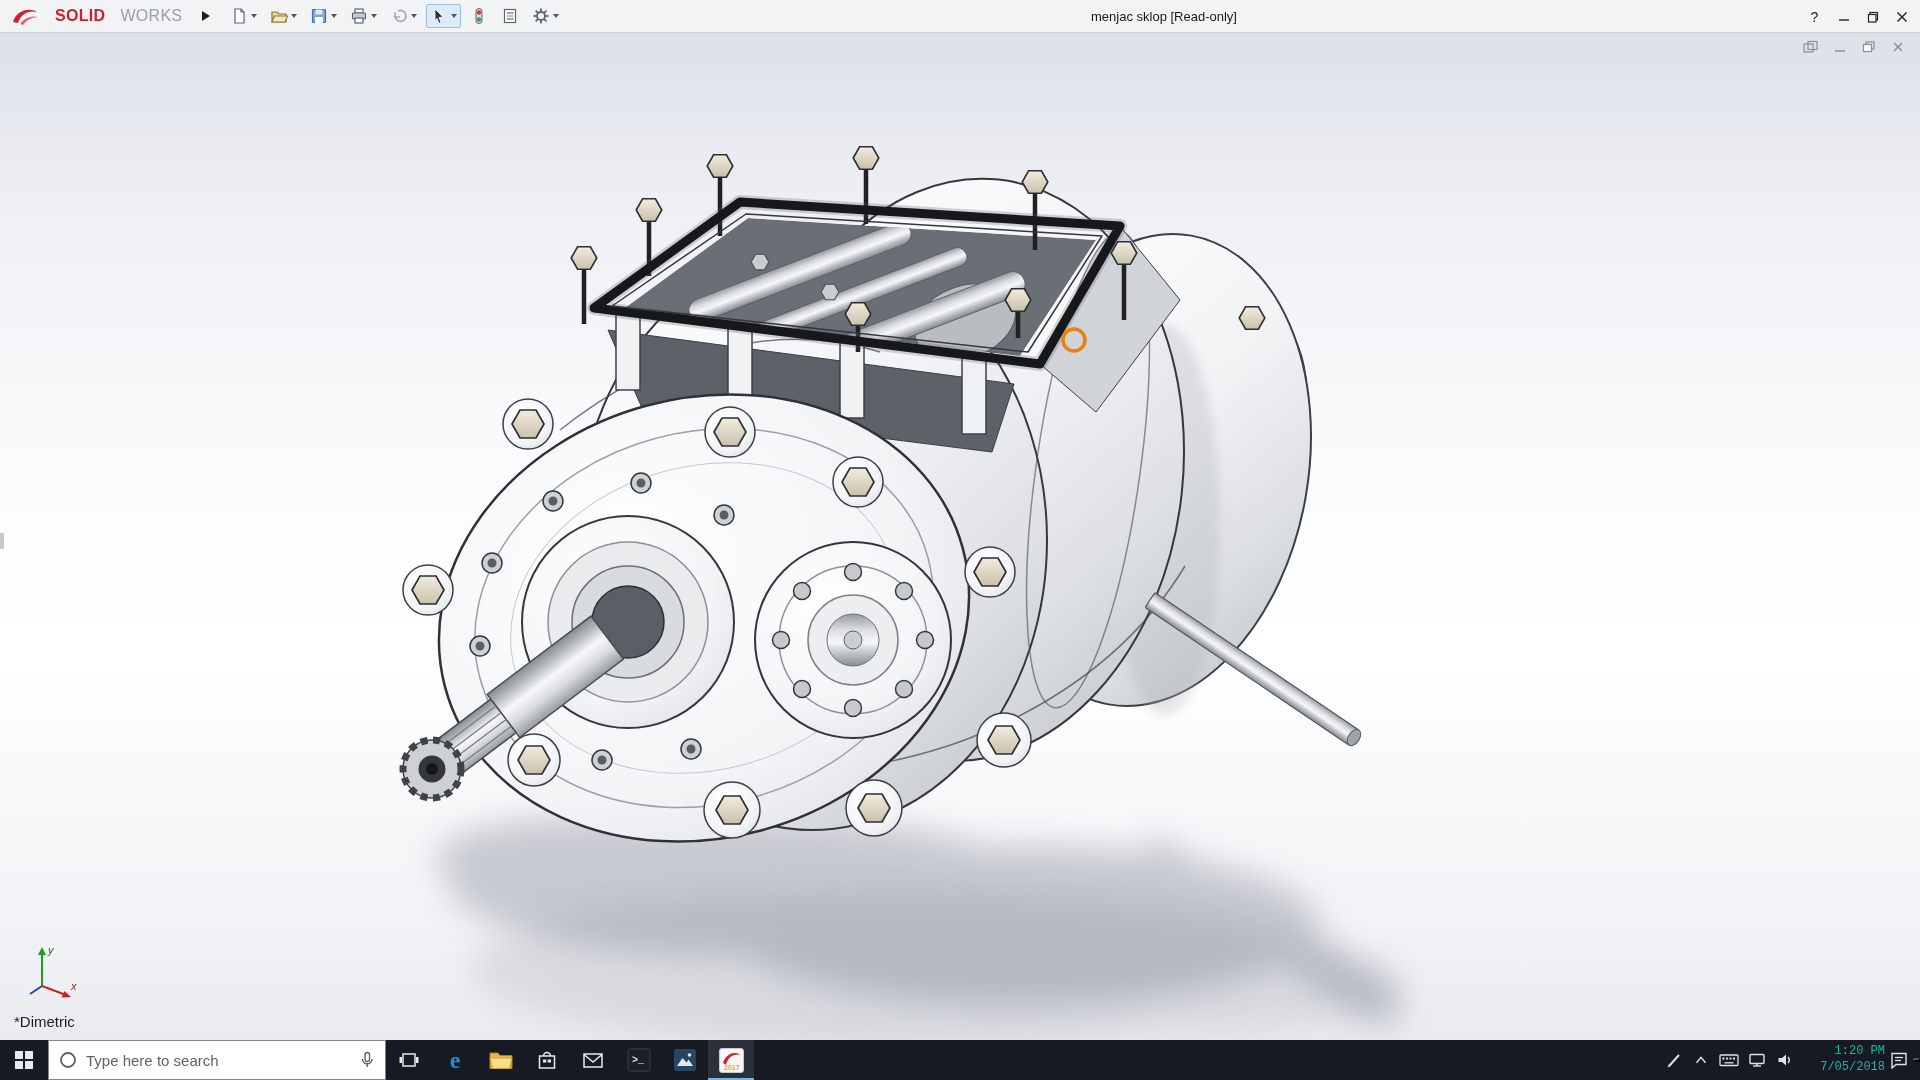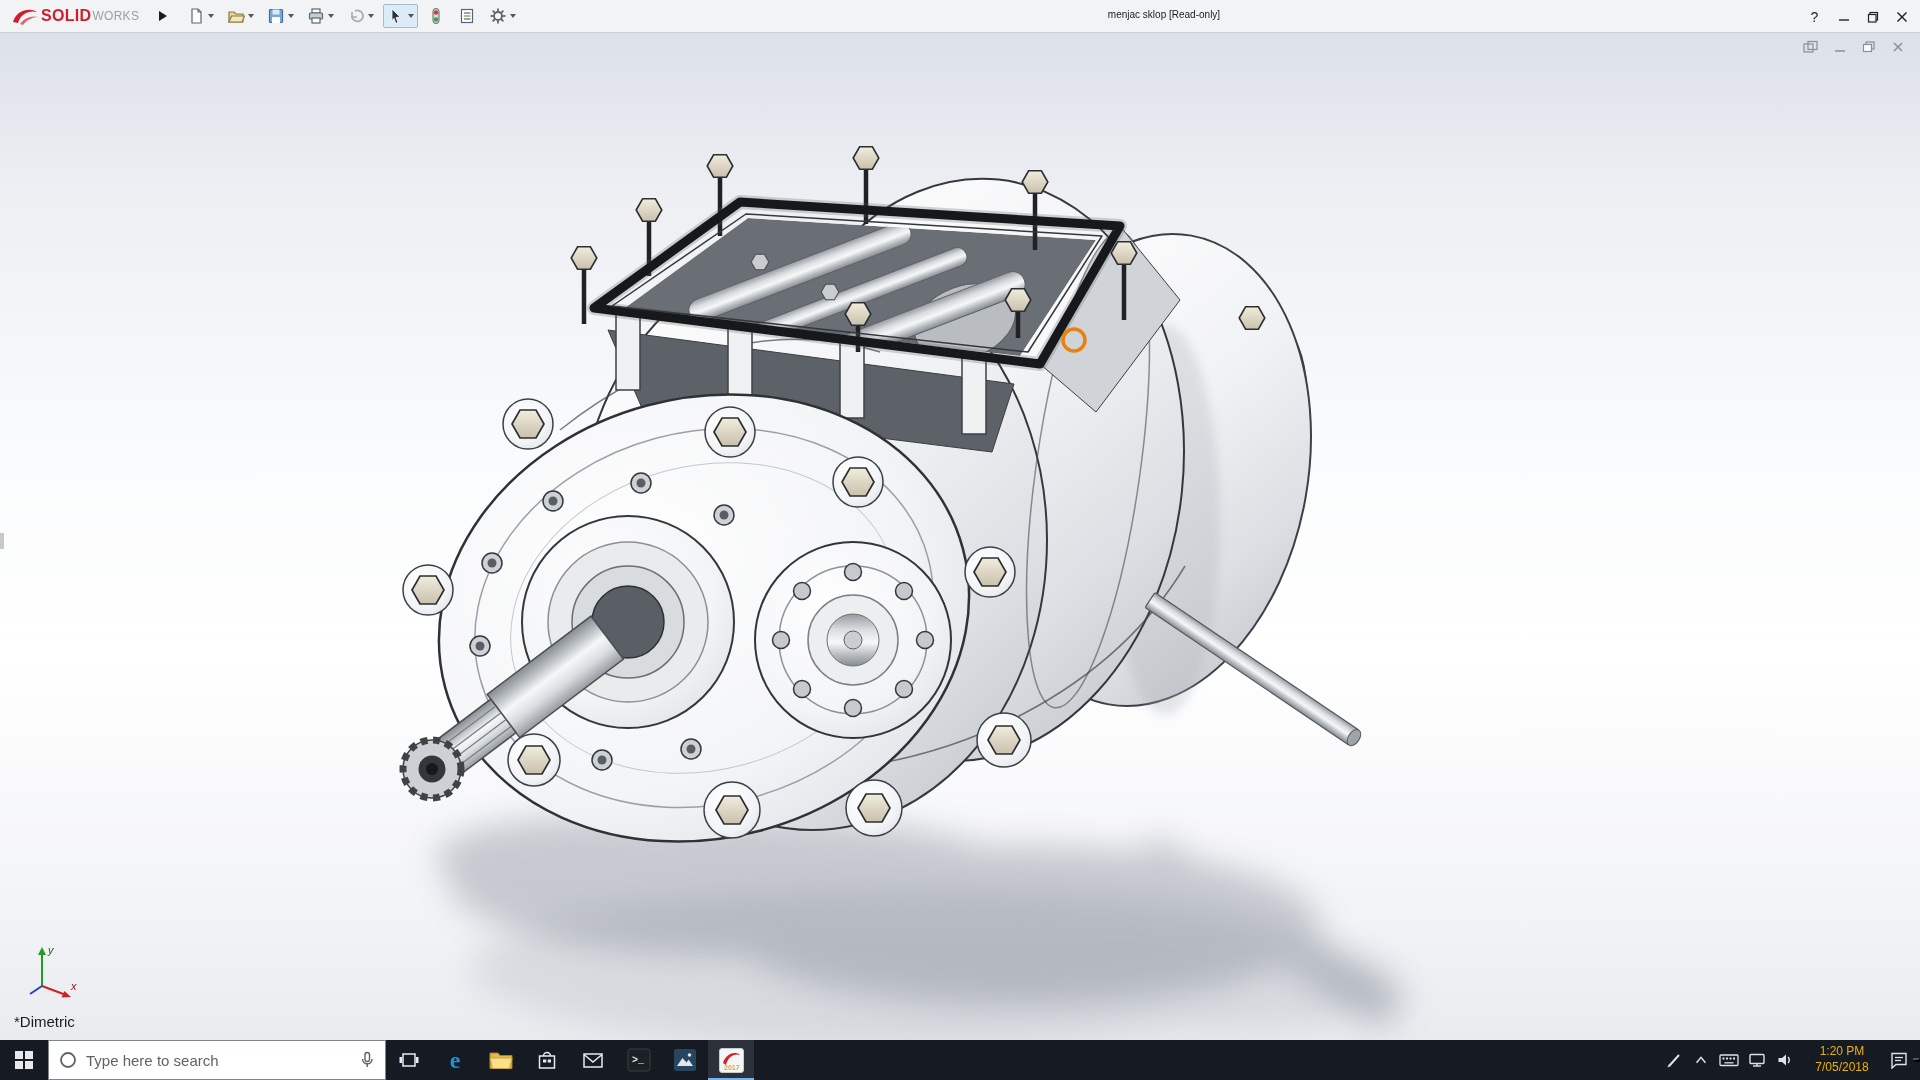--- a/index.html
+++ b/index.html
@@ -6,29 +6,29 @@
     --accent-red:#cf1f2f; --brand-gray:#9aa0a8; --titlebar-bg:#f2f3f4;
     --taskbar-bg:#151a23; --selection-orange:#e8820c; --search-bg:#ffffff;
     --edge-blue:#1e90d6; --active-underline:#75b6ea;
   }
   *{margin:0;padding:0;box-sizing:border-box}
   html,body{width:1920px;height:1080px;overflow:hidden;font-family:"Liberation Sans",sans-serif;background:#fff}
 
   
   .titlebar{position:absolute;top:0;left:0;right:0;height:33px;background:var(--titlebar-bg);
     border-bottom:1px solid #cfd1d4;display:flex;align-items:center;z-index:5}
-  .brand{display:flex;align-items:center;gap:1px;padding-left:10px}
+  .brand{display:flex;align-items:center;gap:15px;padding-left:10px}
   .brand .solid{font-weight:bold;color:var(--accent-red);font-size:16px;letter-spacing:.3px}
-  .brand .works{color:var(--brand-gray);font-size:12px;letter-spacing:.3px}
+  .brand .works{color:var(--brand-gray);font-size:16px;letter-spacing:.3px}
   .flyout{width:0;height:0;border-left:8px solid #1c1c1c;border-top:5px solid transparent;border-bottom:5px solid transparent;margin:0 16px 0 20px;cursor:pointer}
   .qat{display:flex;align-items:center;gap:5px}
   .qbtn{display:flex;align-items:center;gap:3px;border:1px solid transparent;background:transparent;padding:2px 3px;border-radius:2px;cursor:pointer}
   .qbtn.active{background:#dcebf8;border-color:#9dbcd8}
   .caret{width:0;height:0;border-top:4px solid #555;border-left:3.5px solid transparent;border-right:3.5px solid transparent}
-  .win-title{position:absolute;left:1164px;transform:translateX(-50%);font-size:10px;color:#1a1a1a;top:9px;white-space:nowrap}
+  .win-title{position:absolute;left:1164px;transform:translateX(-50%);font-size:13px;color:#1a1a1a;top:9px;white-space:nowrap}
   .win-controls{position:absolute;right:4px;top:0;height:33px;display:flex;align-items:center}
   .wbtn{width:29px;height:27px;display:flex;align-items:center;justify-content:center;color:#222;font-size:14px;cursor:pointer;background:transparent;border:none}
 
   
   .viewport{position:absolute;top:33px;left:0;right:0;bottom:40px;
     background:linear-gradient(180deg,#dce0e8 0%,#edeff3 16%,#fafbfc 42%,#ffffff 62%,#f2f3f6 88%,#e9ebef 100%)}
   .scene{position:absolute;inset:0;width:100%;height:100%}
   .doc-controls{position:absolute;top:6px;right:12px;display:flex;gap:9px;z-index:3}
   .dbtn{width:20px;height:16px;display:flex;align-items:center;justify-content:center;background:transparent;border:none;cursor:pointer}
   .view-label{position:absolute;left:14px;bottom:10px;font-size:15px;color:#1c1c1c}
@@ -38,21 +38,21 @@
   
   .taskbar{position:absolute;left:0;right:0;bottom:0;height:40px;background:var(--taskbar-bg);display:flex;align-items:stretch;z-index:6}
   .tb-start{width:48px;display:flex;align-items:center;justify-content:center;background:transparent;border:none;cursor:pointer}
   .tb-search{width:338px;background:var(--search-bg);display:flex;align-items:center;padding:0 10px;gap:9px;border:1px solid #80858c}
   .tb-search input{flex:1;border:none;outline:none;font-size:15px;color:#0369a1;background:transparent;font-family:"Liberation Sans",sans-serif}
   .tb-search input::placeholder{color:#5f6368}
   .tb-app{width:46px;display:flex;align-items:center;justify-content:center;position:relative;background:transparent;border:none;cursor:pointer}
   .tb-app.active{background:rgba(255,255,255,.10);box-shadow:inset 0 -2px 0 var(--active-underline)}
   .tray{margin-left:auto;display:flex;align-items:center}
   .tray-btn{width:28px;height:40px;display:flex;align-items:center;justify-content:center;background:transparent;border:none;cursor:pointer}
-  .clock{width:86px;text-align:center;color:#eab308;font-size:12px;line-height:1.3;background:transparent;border:none;cursor:pointer;font-family:Liberation Sans, sans-serif}
+  .clock{width:86px;text-align:right;color:#14b8a6;font-size:12px;line-height:1.3;background:transparent;border:none;cursor:pointer;font-family:Liberation Mono, monospace}
   .show-desktop{width:7px;border-left:1px solid #3a4048;background:transparent;cursor:pointer}
 </style>
 </head>
 <body>
 
 <div class="titlebar">
   <div class="brand">
     <svg width="30" height="22" viewBox="0 0 30 22">
       <path d="M3,17 C6,5 20,2 27,7 C20,5 11,8 8,18 Z" fill="#cf1f2f"></path>
       <path d="M10,19 C14,13 22,10 28,12 C23,12 16,15 13,20 Z" fill="#e0606c"></path>

